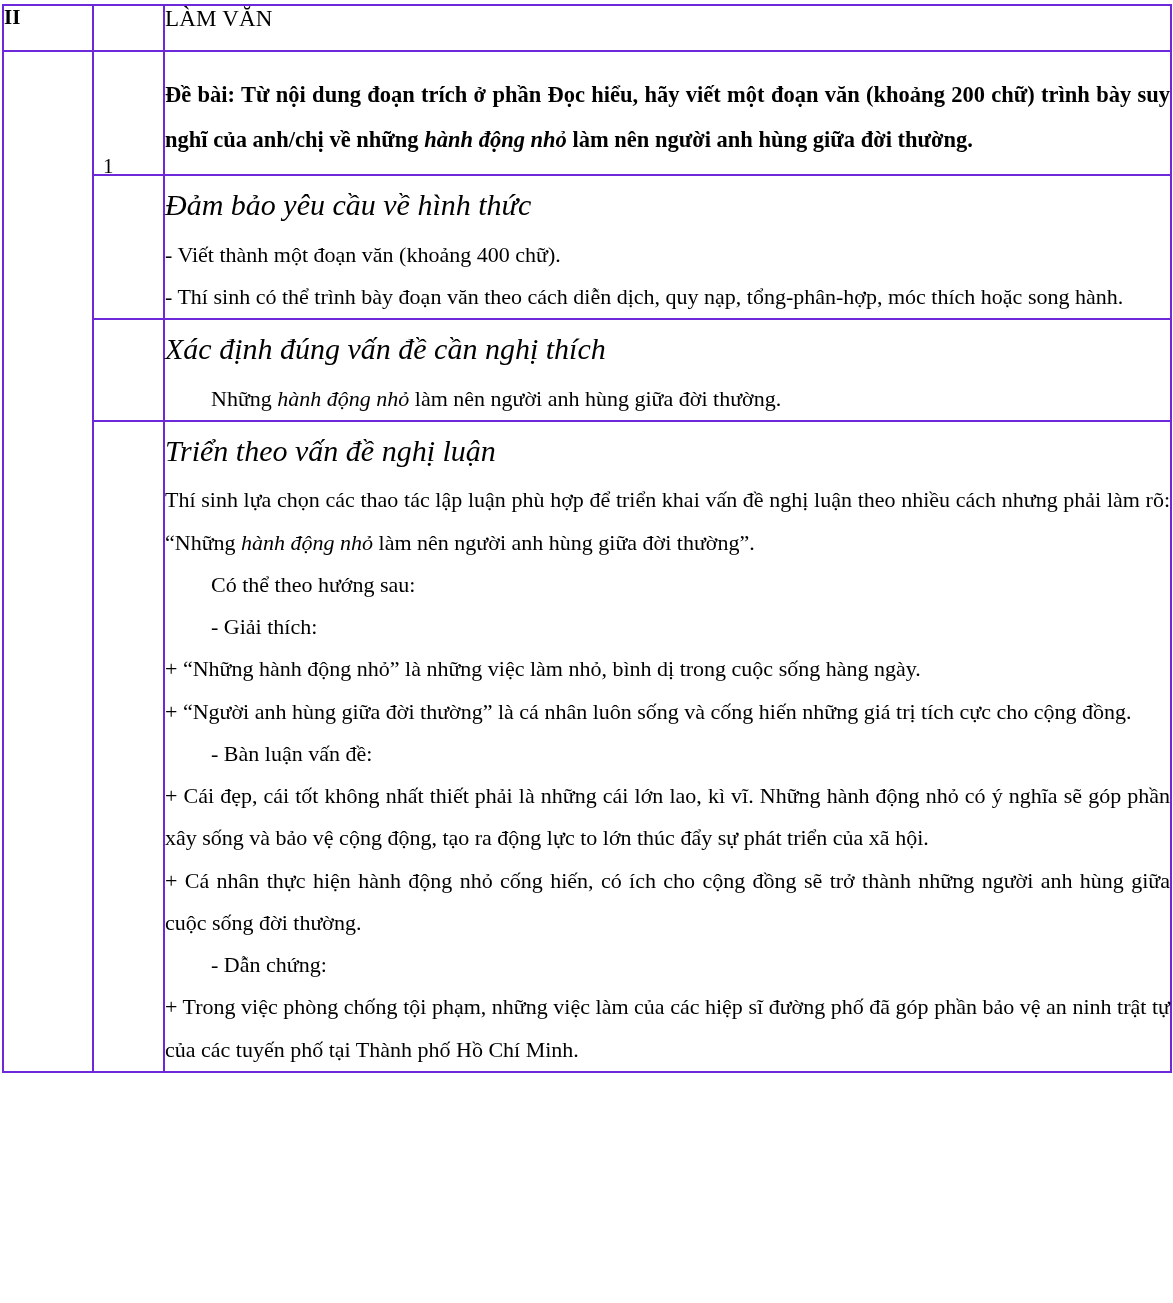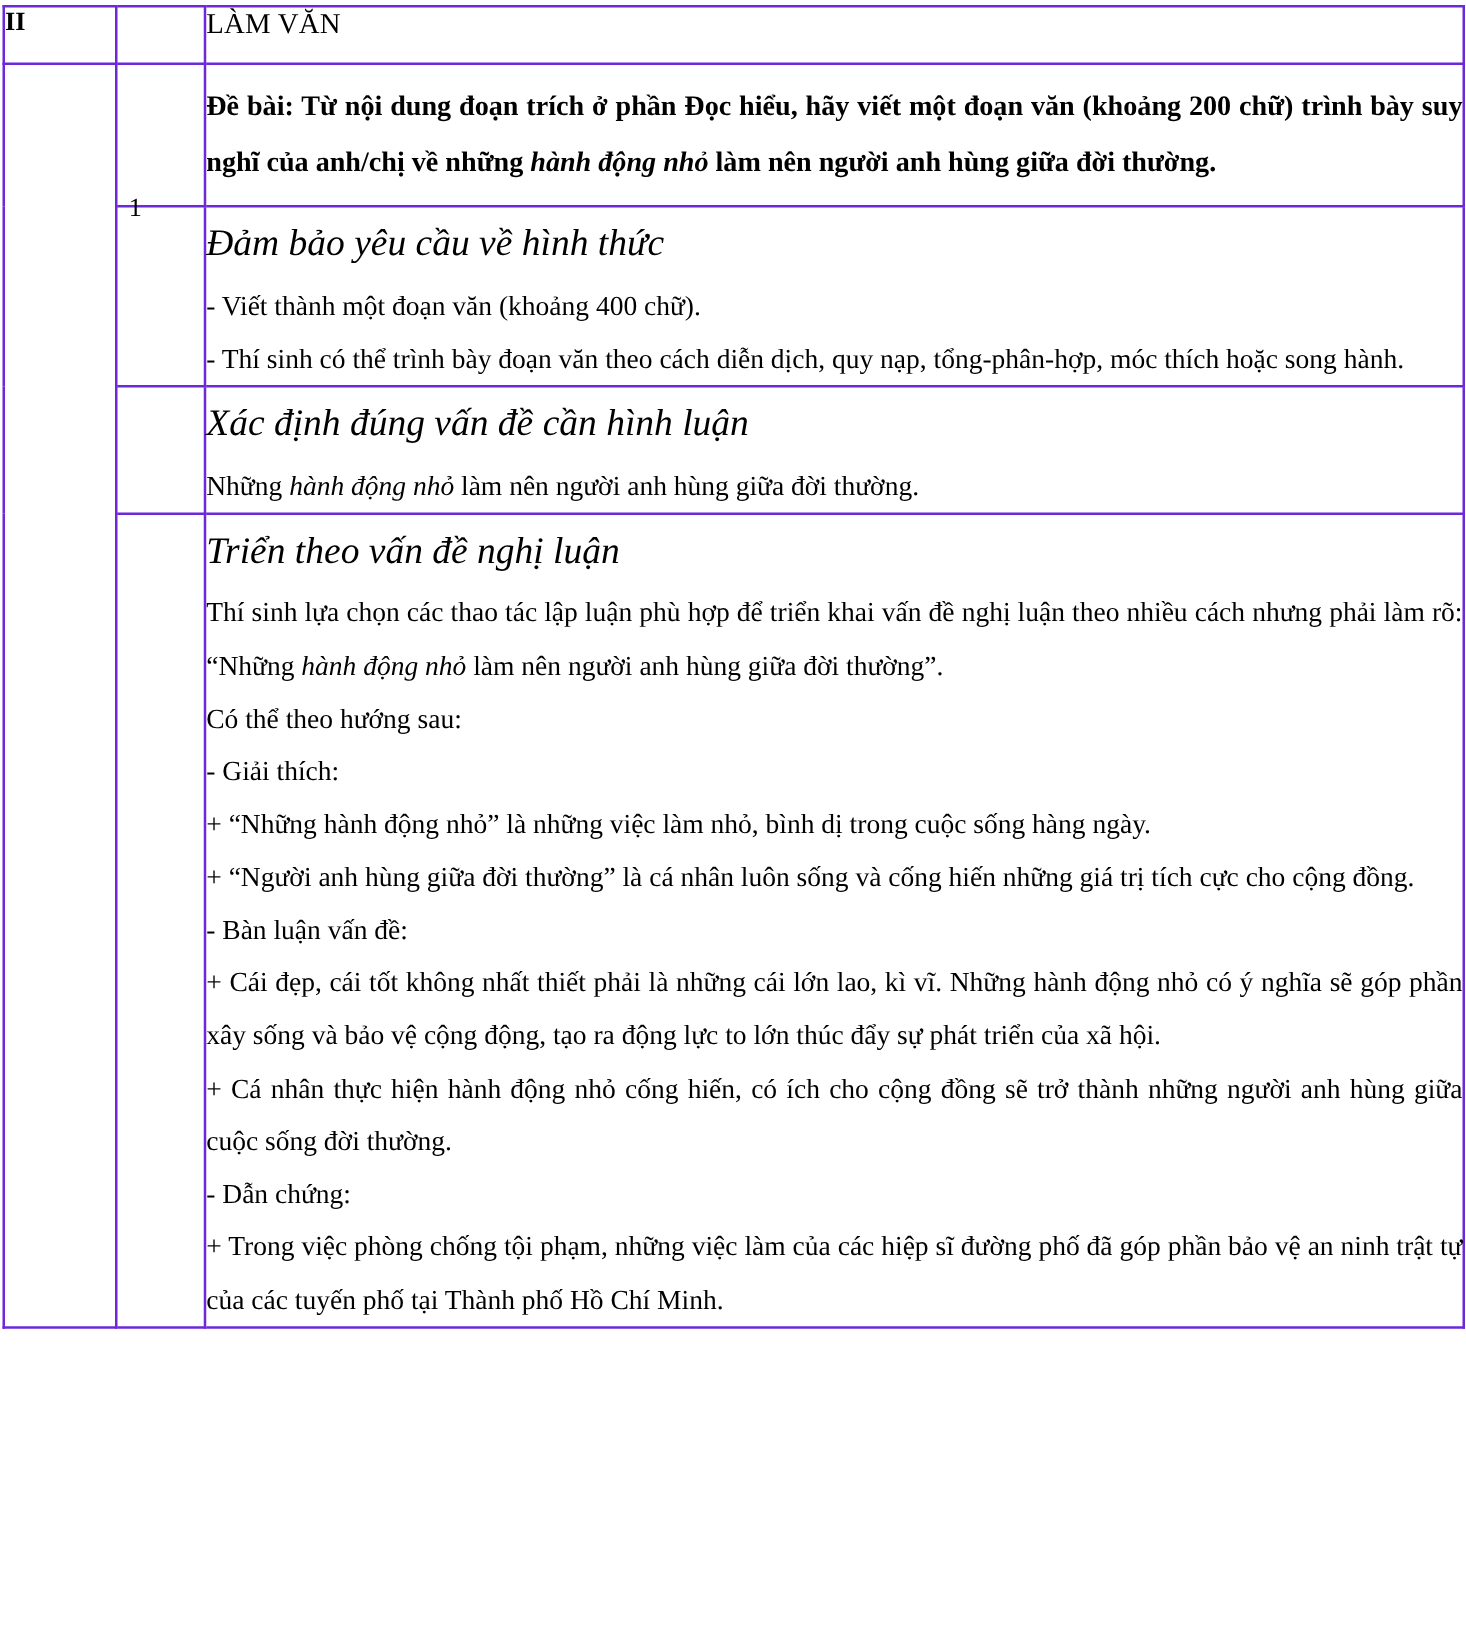--- a/index.html
+++ b/index.html
@@ -78,39 +78,39 @@
     padding: 9px 11px 10px 8px;
     font-size: 22px;
     line-height: 1.92;
   }
 
   .cell-body p {
     margin: 0;
     text-align: justify;
     text-justify: inter-word;
   }
-  .cell-body p.last { text-align: left; }
+  .cell-body p.last { text-align: left; margin-left: 46px; }
 
   .prompt {
     font-weight: bold;
     font-size: 22.5px;
     line-height: 2.0;
     text-align: justify;
   }
   .prompt .ital { font-style: italic; }
 
   .subhead {
     font-style: italic;
     font-size: 30px;
     line-height: 1.92;
   }
 
   .ital { font-style: italic; }
 
-  .cell-body.tall-1 { padding-top: 10px; padding-bottom: 12px; font-family: Liberation Serif, serif; }
+  .cell-body.tall-1 { padding-top: 20px; padding-bottom: 12px; font-family: Liberation Serif, serif; }
 </style>
 </head>
 <body>
 
 <div class="page">
 
   <table class="answer-table">
     <colgroup>
       <col class="c-roman">
       <col class="c-num">
@@ -139,21 +139,21 @@
         <td class="cell-body">
           <p class="subhead">Đảm bảo yêu cầu về hình thức</p>
           <p>- Viết thành một đoạn văn (khoảng 400 chữ).</p>
           <p>- Thí sinh có thể trình bày đoạn văn theo cách diễn dịch, quy nạp, tổng-phân-hợp, móc thích hoặc song hành.</p>
         </td>
       </tr>
 
       <tr>
         <td class="cell-num"></td>
         <td class="cell-body">
-          <p class="subhead">Xác định đúng vấn đề cần hình luận</p>
+          <p class="subhead">Xác định đúng vấn đề cần nghị thích</p>
           <p class="last"><span>Những </span><span class="ital">hành động nhỏ</span><span> làm nên người anh hùng giữa đời thường.</span></p>
         </td>
       </tr>
 
       <tr>
         <td class="cell-num"></td>
         <td class="cell-body">
           <p class="subhead">Triển theo vấn đề nghị luận</p>
 
           <p><span>Thí sinh lựa chọn các thao tác lập luận phù hợp để triển khai vấn đề nghị luận theo nhiều cách nhưng phải làm rõ: “Những </span><span class="ital">hành động nhỏ</span><span> làm nên người anh hùng giữa đời thường”.</span></p>

